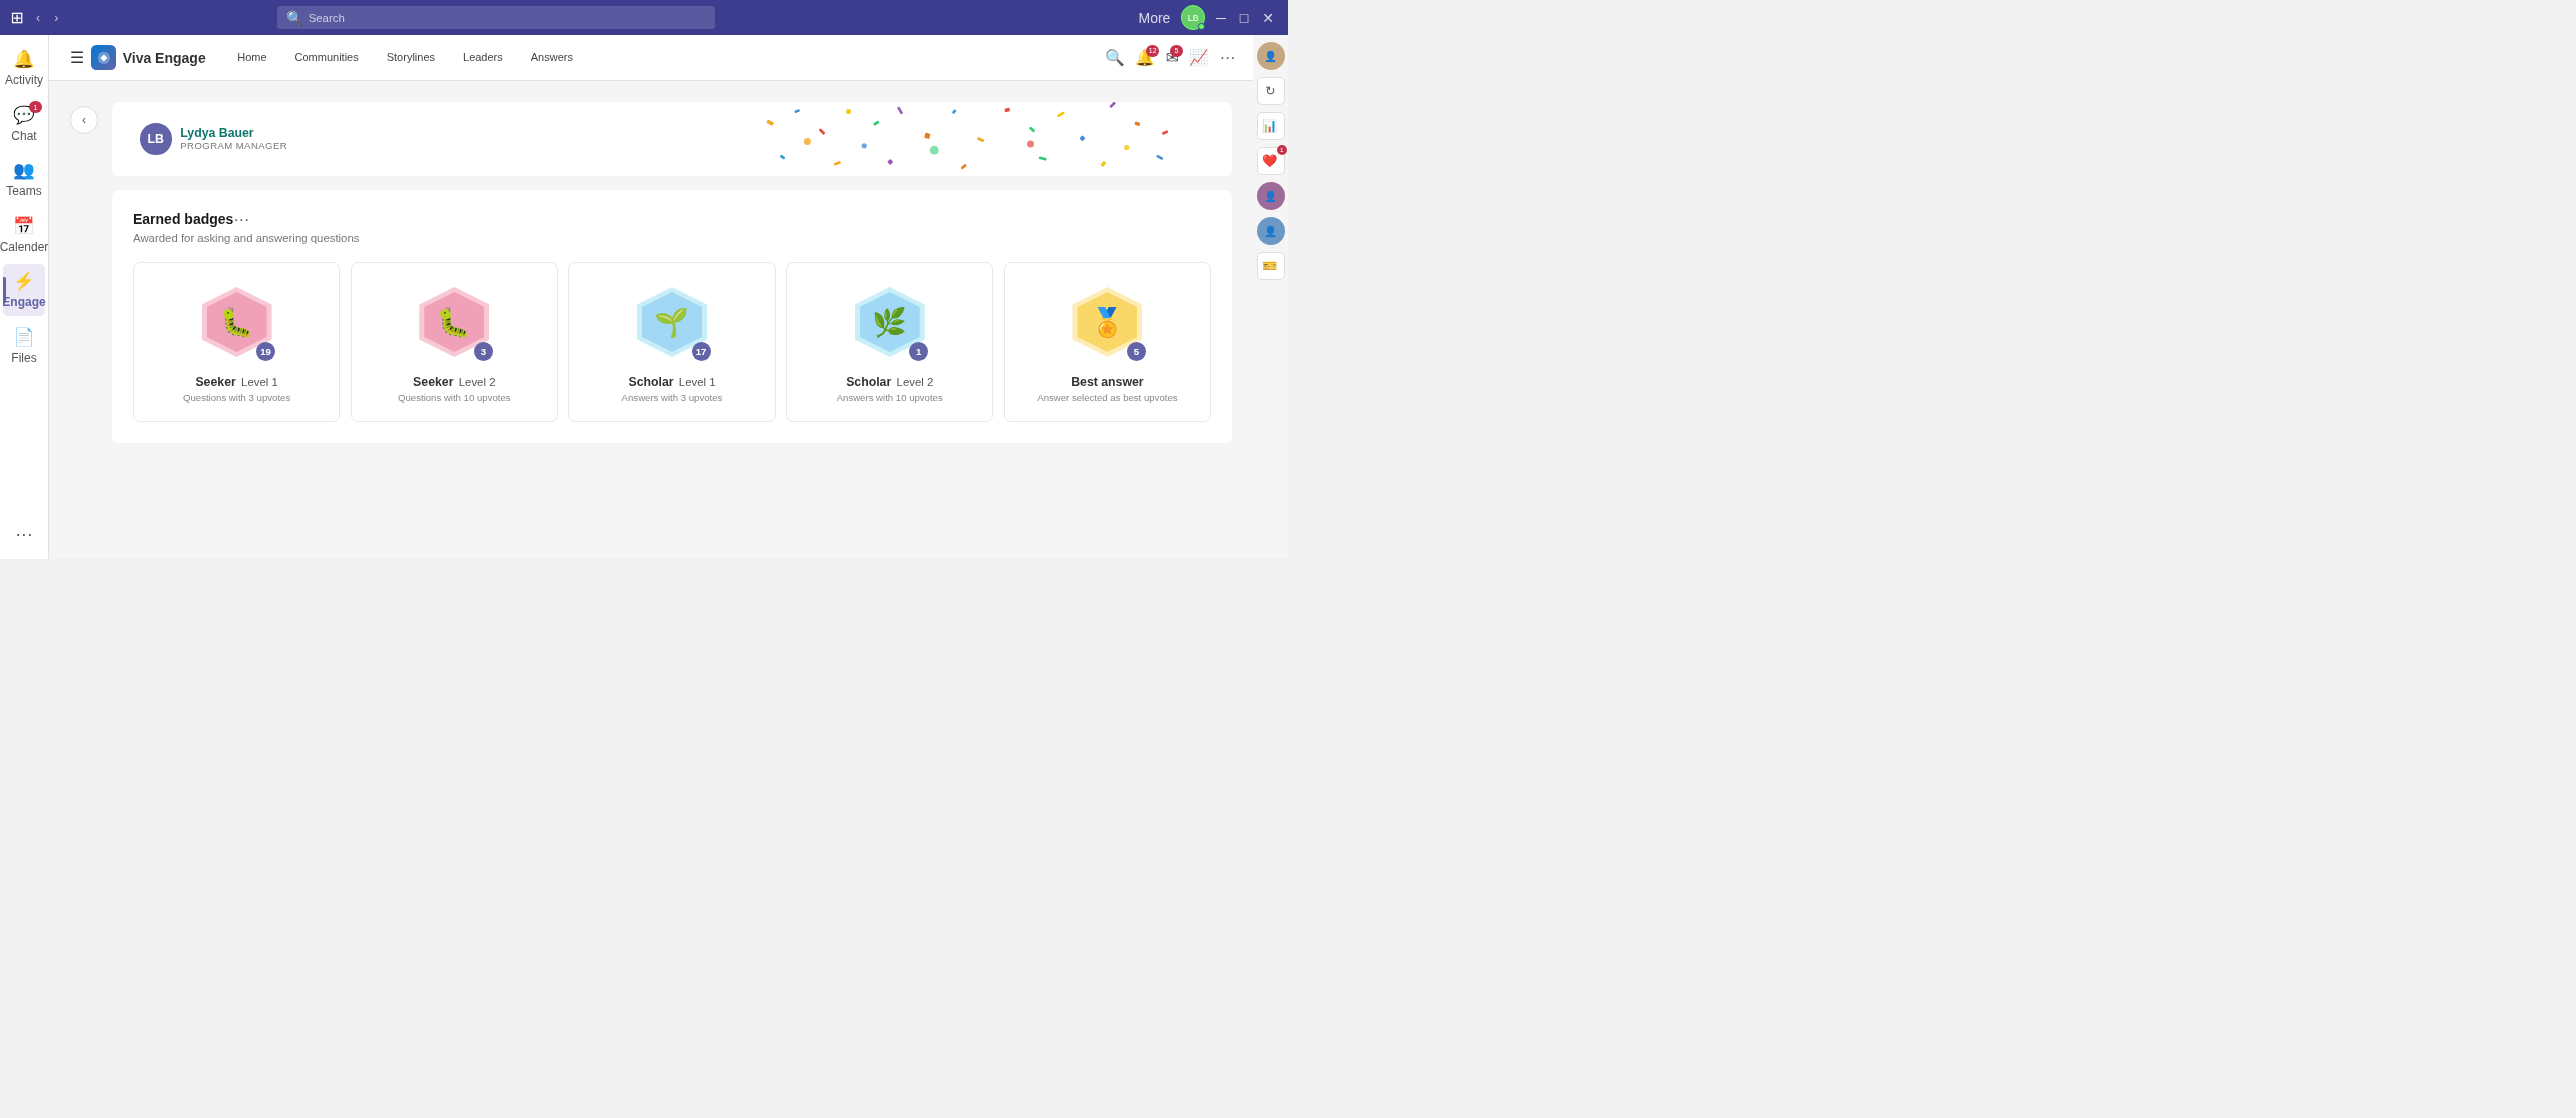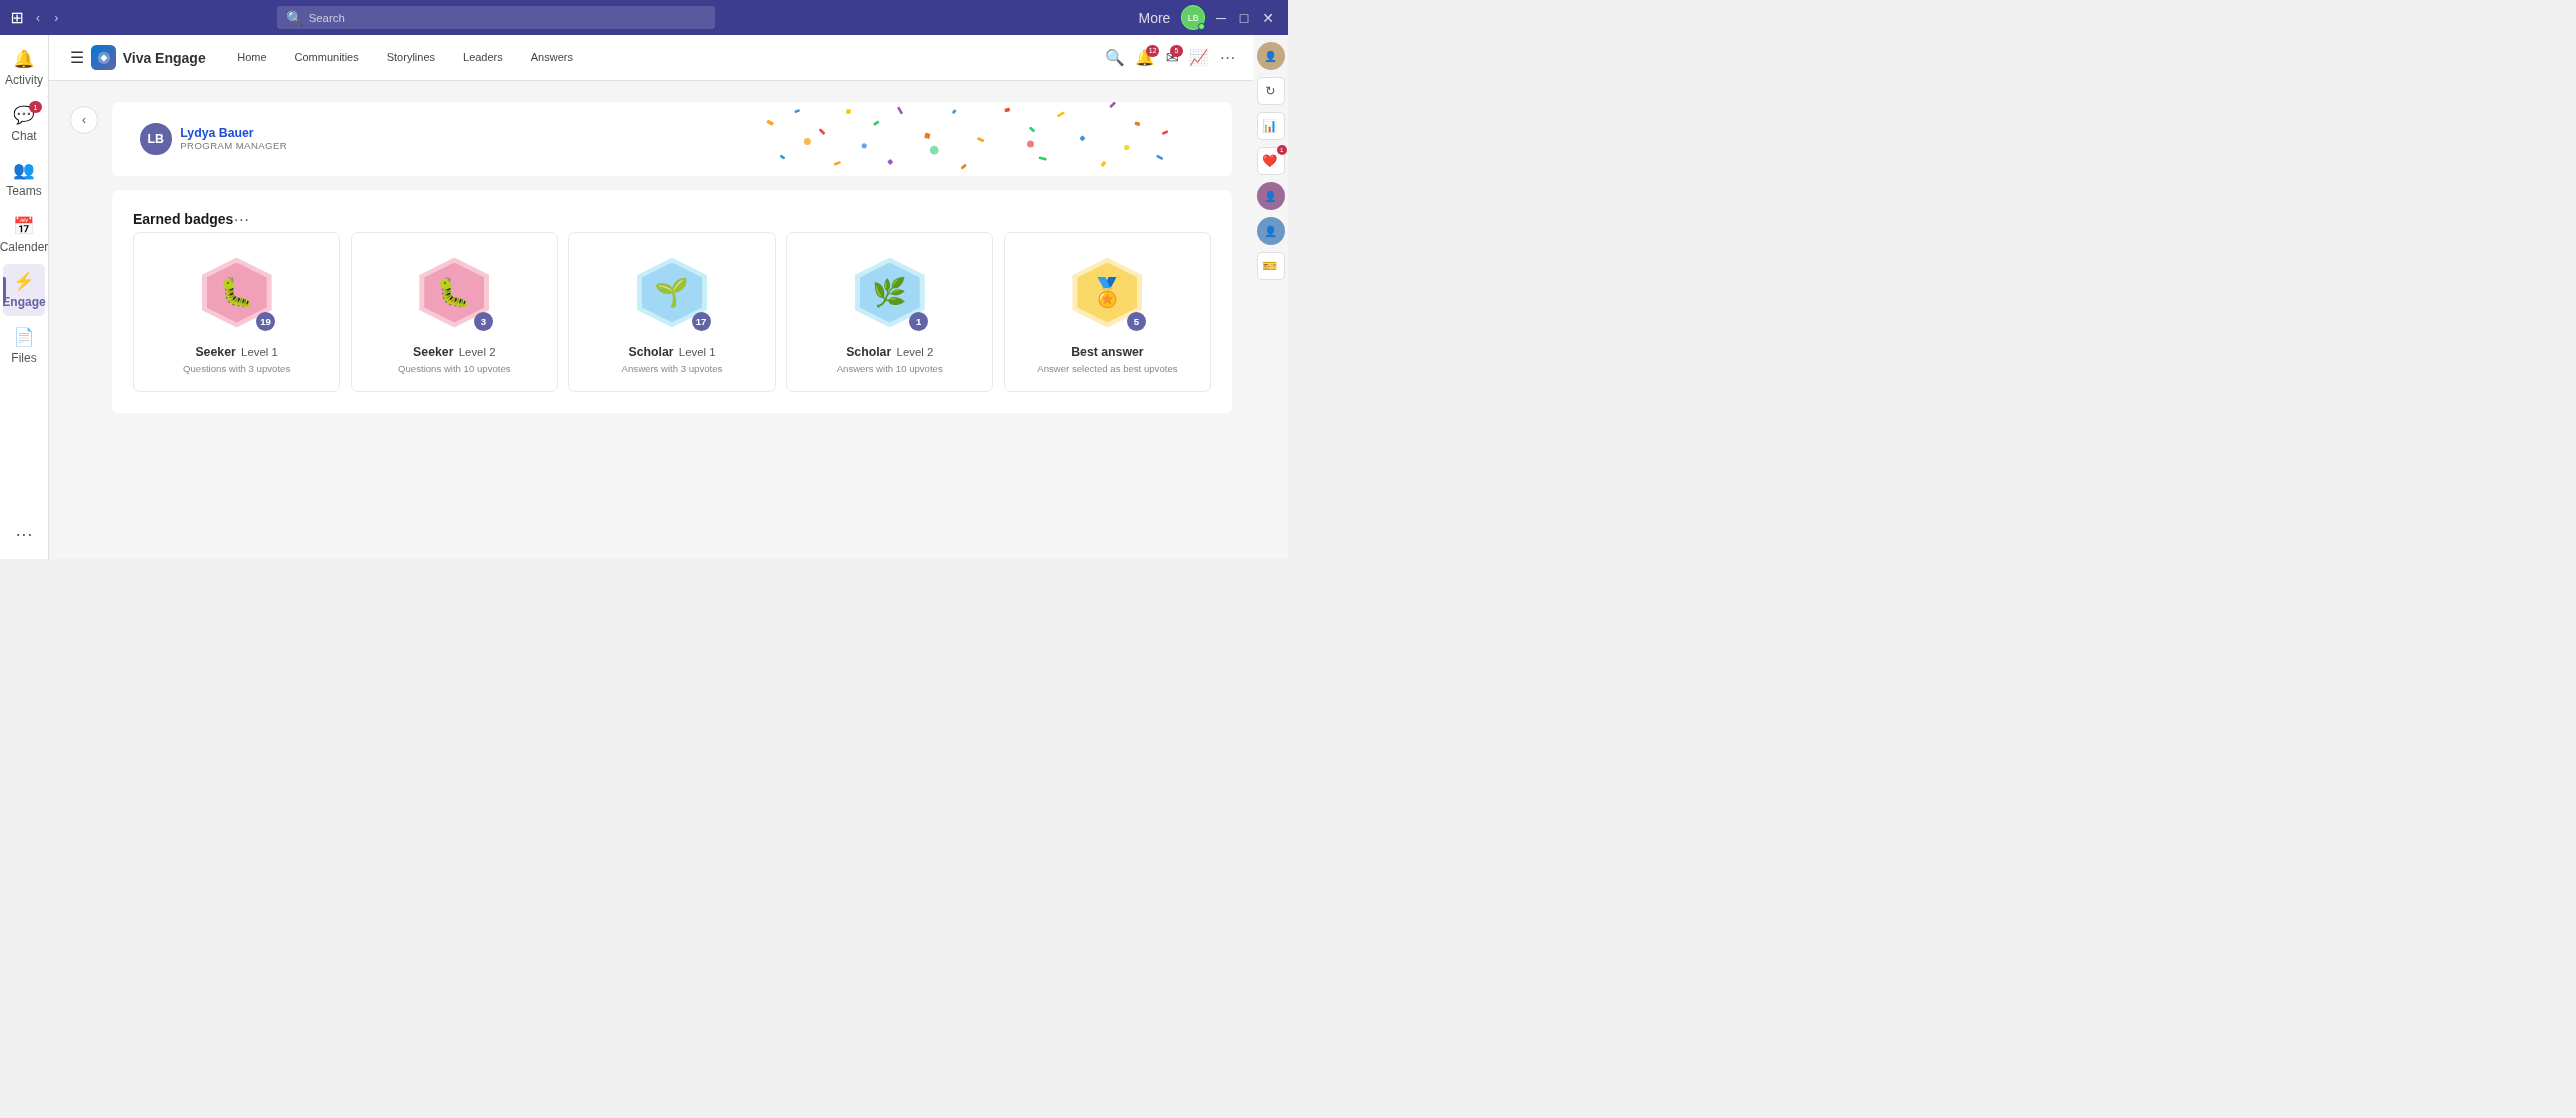--- a/index.html
+++ b/index.html
@@ -145,21 +145,21 @@
     }
     .page-title {
       font-size: 23px; font-weight: 700; color: #1a1a1a; margin-bottom: 10.5px;
     }
     .user-info { display: flex; align-items: center; gap: 8.8px; }
     .user-avatar {
       width: 31.5px; height: 31.5px; border-radius: 50%;
       background: #6264a7; display: flex; align-items: center; justify-content: center;
       color: white; font-size: 12.3px; font-weight: 600;
     }
-    .user-name { font-size: 12.3px; font-weight: 600; color: #1d4ed8; }
+    .user-name { font-size: 12.3px; font-weight: 600; color: #0f766e; }
     .user-title { font-size: 9.6px; color: #777; letter-spacing: 0.4px; }
     .confetti {
       position: absolute; right: 35px; top: 0; bottom: 0;
       width: 438px; overflow: hidden; pointer-events: none;
     }
 
     
     .badges-section {
       background: white; border-radius: 7px; padding: 21px;
     }
@@ -379,20 +379,21 @@
             </div>
           </div>
 
           <div class="badges-section">
             <div class="badges-header">
               <div>
                 <div class="badges-title">Earned badges</div>
               </div>
               <button class="badges-more-btn">···</button>
             </div>
+            <div class="badges-subtitle">Awarded for asking and answering questions</div>
 
             <div class="badge-cards">
 
               <div class="badge-card">
                 <div class="badge-icon-container">
                   <div class="hexagon">
                     <div class="hex-bg" style="background: #f8c8d4;"></div>
                     <div class="hex-inner" style="background: #f0a0b8;">🐛</div>
                   </div>
                   <div class="badge-count">19</div>

